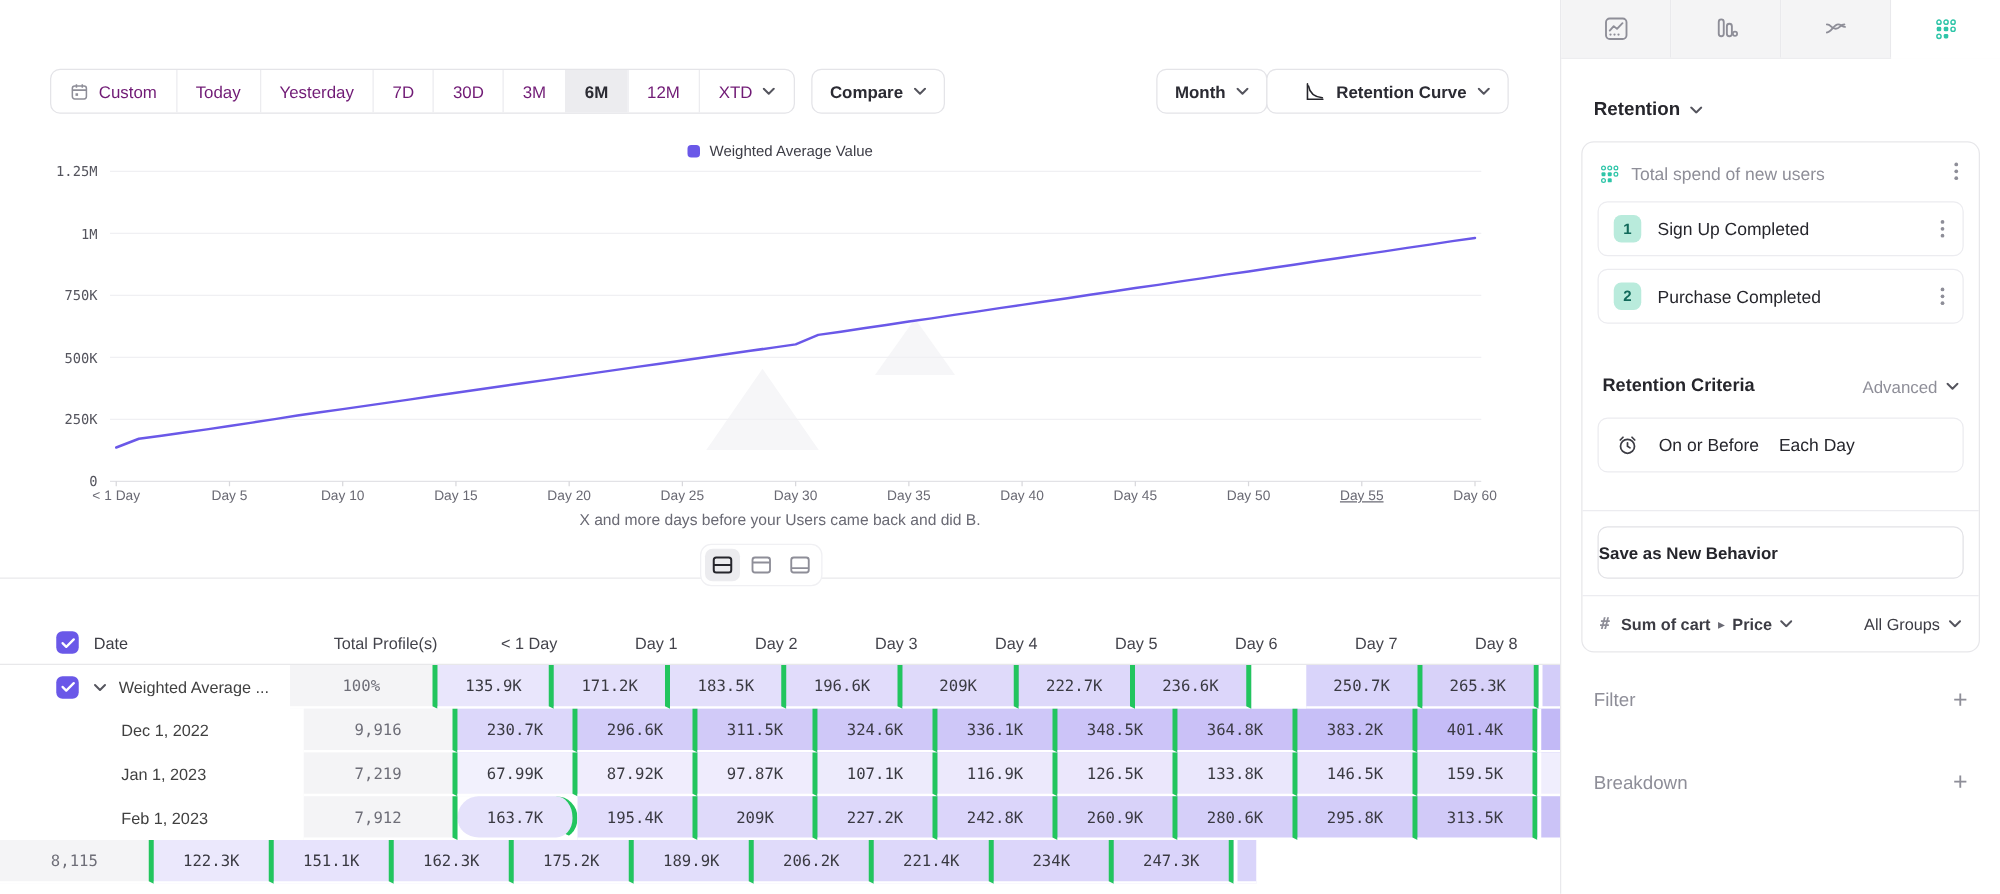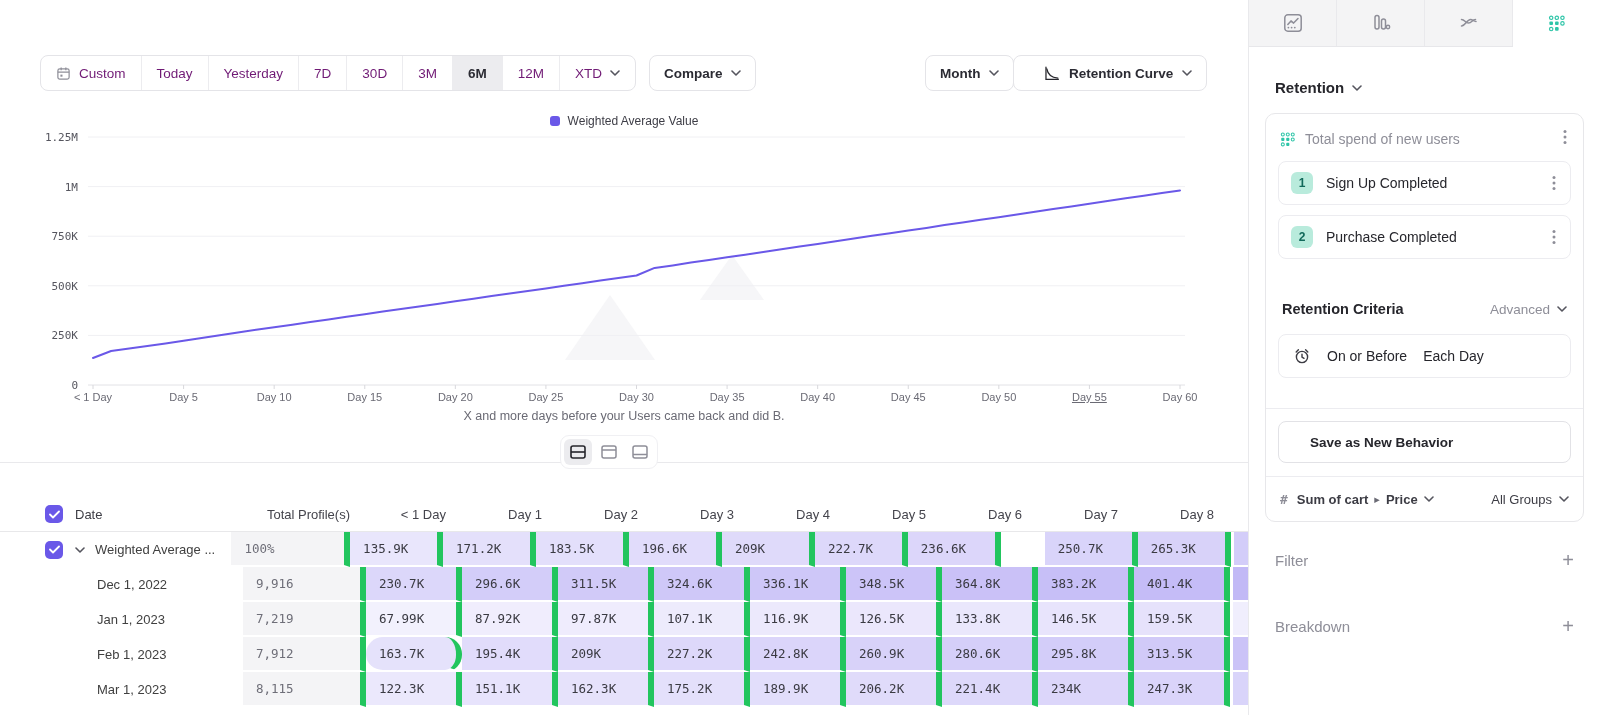--- a/index.html
+++ b/index.html
@@ -31,22 +31,22 @@
   #x-caption{position:absolute;left:0;right:0;top:309px;text-align:center;font-size:12.5px;color:#6a6a74;}
   
   #section-divider{position:absolute;left:0;top:462px;width:1248px;border-top:1px solid #e9e9ec;}
   #view-toggle{position:absolute;left:560px;top:435px;display:flex;gap:3px;background:#fff;border:1px solid #f0f0f3;border-radius:9px;padding:3px;}
   .vt{width:28px;height:26px;display:flex;align-items:center;justify-content:center;border-radius:6px;color:#8e8e98;cursor:pointer;}
   .vt.selected{background:#ececef;color:#26262c;}
   
   #table{position:absolute;left:0;top:497px;width:1248px;}
   .trow{display:flex;height:35px;}
   .cell-label{width:243px;box-sizing:border-box;display:flex;align-items:center;font-size:13px;color:#404040;}
-  .cell-total,.cell-v{box-sizing:border-box;border-right:6px solid #22c55e;border-bottom:2px solid #fff;
-     font-family:"DejaVu Sans Mono",monospace;font-size:12.5px;text-align:left;padding:0 13px;line-height:33px;white-space:nowrap;overflow:hidden;}
+  .cell-total,.cell-v{box-sizing:border-box;border-right:4px solid #22c55e;border-bottom:2px solid #fff;
+     font-family:"DejaVu Sans Mono",monospace;font-size:12.5px;text-align:center;padding:0 13px;line-height:33px;white-space:nowrap;overflow:hidden;}
   .cell-total{width:123px;background:#f4f4f6;color:#6e6e78;}
   .cell-v{width:96px;color:#3a3a42;}
   .cell-part{width:18px;box-sizing:border-box;border-left:3px solid #fff;border-bottom:2px solid #fff;}
   #thead{display:flex;height:34px;border-bottom:1px solid #e8e8ea;align-items:center;}
   .h-label{width:243px;box-sizing:border-box;display:flex;align-items:center;padding-left:45px;gap:12px;font-size:13px;color:#3c3c44;}
   .h-total,.h-day{box-sizing:border-box;border-right:3px solid transparent;font-size:13px;color:#44444c;text-align:right;padding:0 13px;white-space:nowrap;}
   .h-total{width:123px;}
   .h-day{width:96px;}
   .checkbox{width:18px;height:18px;border-radius:5px;display:flex;align-items:center;justify-content:center;flex:none;cursor:pointer;}
   .row-chev{margin-left:12px;color:#55555e;display:inline-flex;cursor:pointer;}
@@ -70,21 +70,21 @@
   .kebab{color:#8e8e98;cursor:pointer;display:flex;padding:2px;}
   .event-card{margin:10px 12px;border:1px solid #ececf0;border-radius:8px;height:44px;display:flex;align-items:center;padding:0 12px;gap:13px;box-sizing:border-box;cursor:pointer;}
   .step-badge{width:22px;height:22px;border-radius:6px;display:flex;align-items:center;justify-content:center;font-size:12px;font-weight:700;flex:none;}
   .event-name{flex:1;font-size:14px;font-weight:500;color:#26262c;}
   #criteria-row{display:flex;align-items:center;justify-content:space-between;margin:42px 16px 0 16px;}
   #criteria-label{font-size:14.5px;font-weight:700;color:#26262c;}
   #advanced{display:flex;align-items:center;gap:7px;font-size:13.5px;color:#8e8e98;cursor:pointer;}
   #time-card{margin:17px 12px 0 12px;border:1px solid #ececf0;border-radius:8px;height:44px;display:flex;align-items:center;gap:16px;padding:0 14px;box-sizing:border-box;cursor:pointer;color:#3c3c44;}
   #time-card .t{font-size:14px;font-weight:500;color:#26262c;}
   .hdiv{border-top:1px solid #ececf0;margin-top:30px;}
-  #save-btn{margin:12px 12px 0 12px;border:1px solid #e2e2e6;border-radius:8px;height:40px;display:flex;align-items:center;padding:0 31px;font-size:13.5px;font-weight:600;color:#26262c;background:#fff;cursor:pointer;}
+  #save-btn{margin:12px 12px 0 12px;border:1px solid #e2e2e6;border-radius:8px;height:40px;display:flex;align-items:center;padding:0 0;font-size:13.5px;font-weight:600;color:#26262c;background:#fff;cursor:pointer;}
   #measure-row{border-top:1px solid #ececf0;margin-top:13px;height:44px;display:flex;align-items:center;gap:9px;padding:0 14px;}
   #measure-row .sym{color:#8e8e98;font-size:13px;font-weight:700;}
   #measure-row .prop{font-size:13px;font-weight:600;color:#3c3c44;cursor:pointer;display:flex;align-items:center;gap:6px;}
   #measure-row .sep{color:#6a6a74;font-size:11px;}
   #all-groups{margin-left:auto;display:flex;align-items:center;gap:7px;font-size:13px;color:#3c3c44;font-weight:500;cursor:pointer;}
   .add-row{display:flex;align-items:center;justify-content:space-between;margin:0 10px 0 10px;}
   .add-row .t{font-size:15px;color:#8e8e98;}
   .plus{font-size:20px;color:#8e8e98;cursor:pointer;font-weight:400;line-height:1;}
   #filter-row{margin-top:28px;}
   #breakdown-row{margin-top:46px;}
@@ -340,23 +340,20 @@
           <div class="cell-v" style="background: rgba(110, 88, 234, 0.22);">209K</div>
           <div class="cell-v" style="background: rgba(110, 88, 234, 0.235);">227.2K</div>
           <div class="cell-v" style="background: rgba(110, 88, 234, 0.25);">242.8K</div>
           <div class="cell-v" style="background: rgba(110, 88, 234, 0.267);">260.9K</div>
           <div class="cell-v" style="background: rgba(110, 88, 234, 0.286);">280.6K</div>
           <div class="cell-v" style="background: rgba(110, 88, 234, 0.3);">295.8K</div>
           <div class="cell-v" style="background: rgba(110, 88, 234, 0.318);">313.5K</div>
           <div class="cell-part" style="background: rgba(110, 88, 234, 0.36);"></div>
         </div>
         <div class="trow">
-          <div class="cell-label indent">
-            <span>Mar 1, 2023</span>
-          </div>
           <div class="cell-total">8,115</div>
           <div class="cell-v" style="background: rgba(110, 88, 234, 0.137);">122.3K</div>
           <div class="cell-v" style="background: rgba(110, 88, 234, 0.165);">151.1K</div>
           <div class="cell-v" style="background: rgba(110, 88, 234, 0.173);">162.3K</div>
           <div class="cell-v" style="background: rgba(110, 88, 234, 0.184);">175.2K</div>
           <div class="cell-v" style="background: rgba(110, 88, 234, 0.2);">189.9K</div>
           <div class="cell-v" style="background: rgba(110, 88, 234, 0.216);">206.2K</div>
           <div class="cell-v" style="background: rgba(110, 88, 234, 0.23);">221.4K</div>
           <div class="cell-v" style="background: rgba(110, 88, 234, 0.243);">234K</div>
           <div class="cell-v" style="background: rgba(110, 88, 234, 0.255);">247.3K</div>

